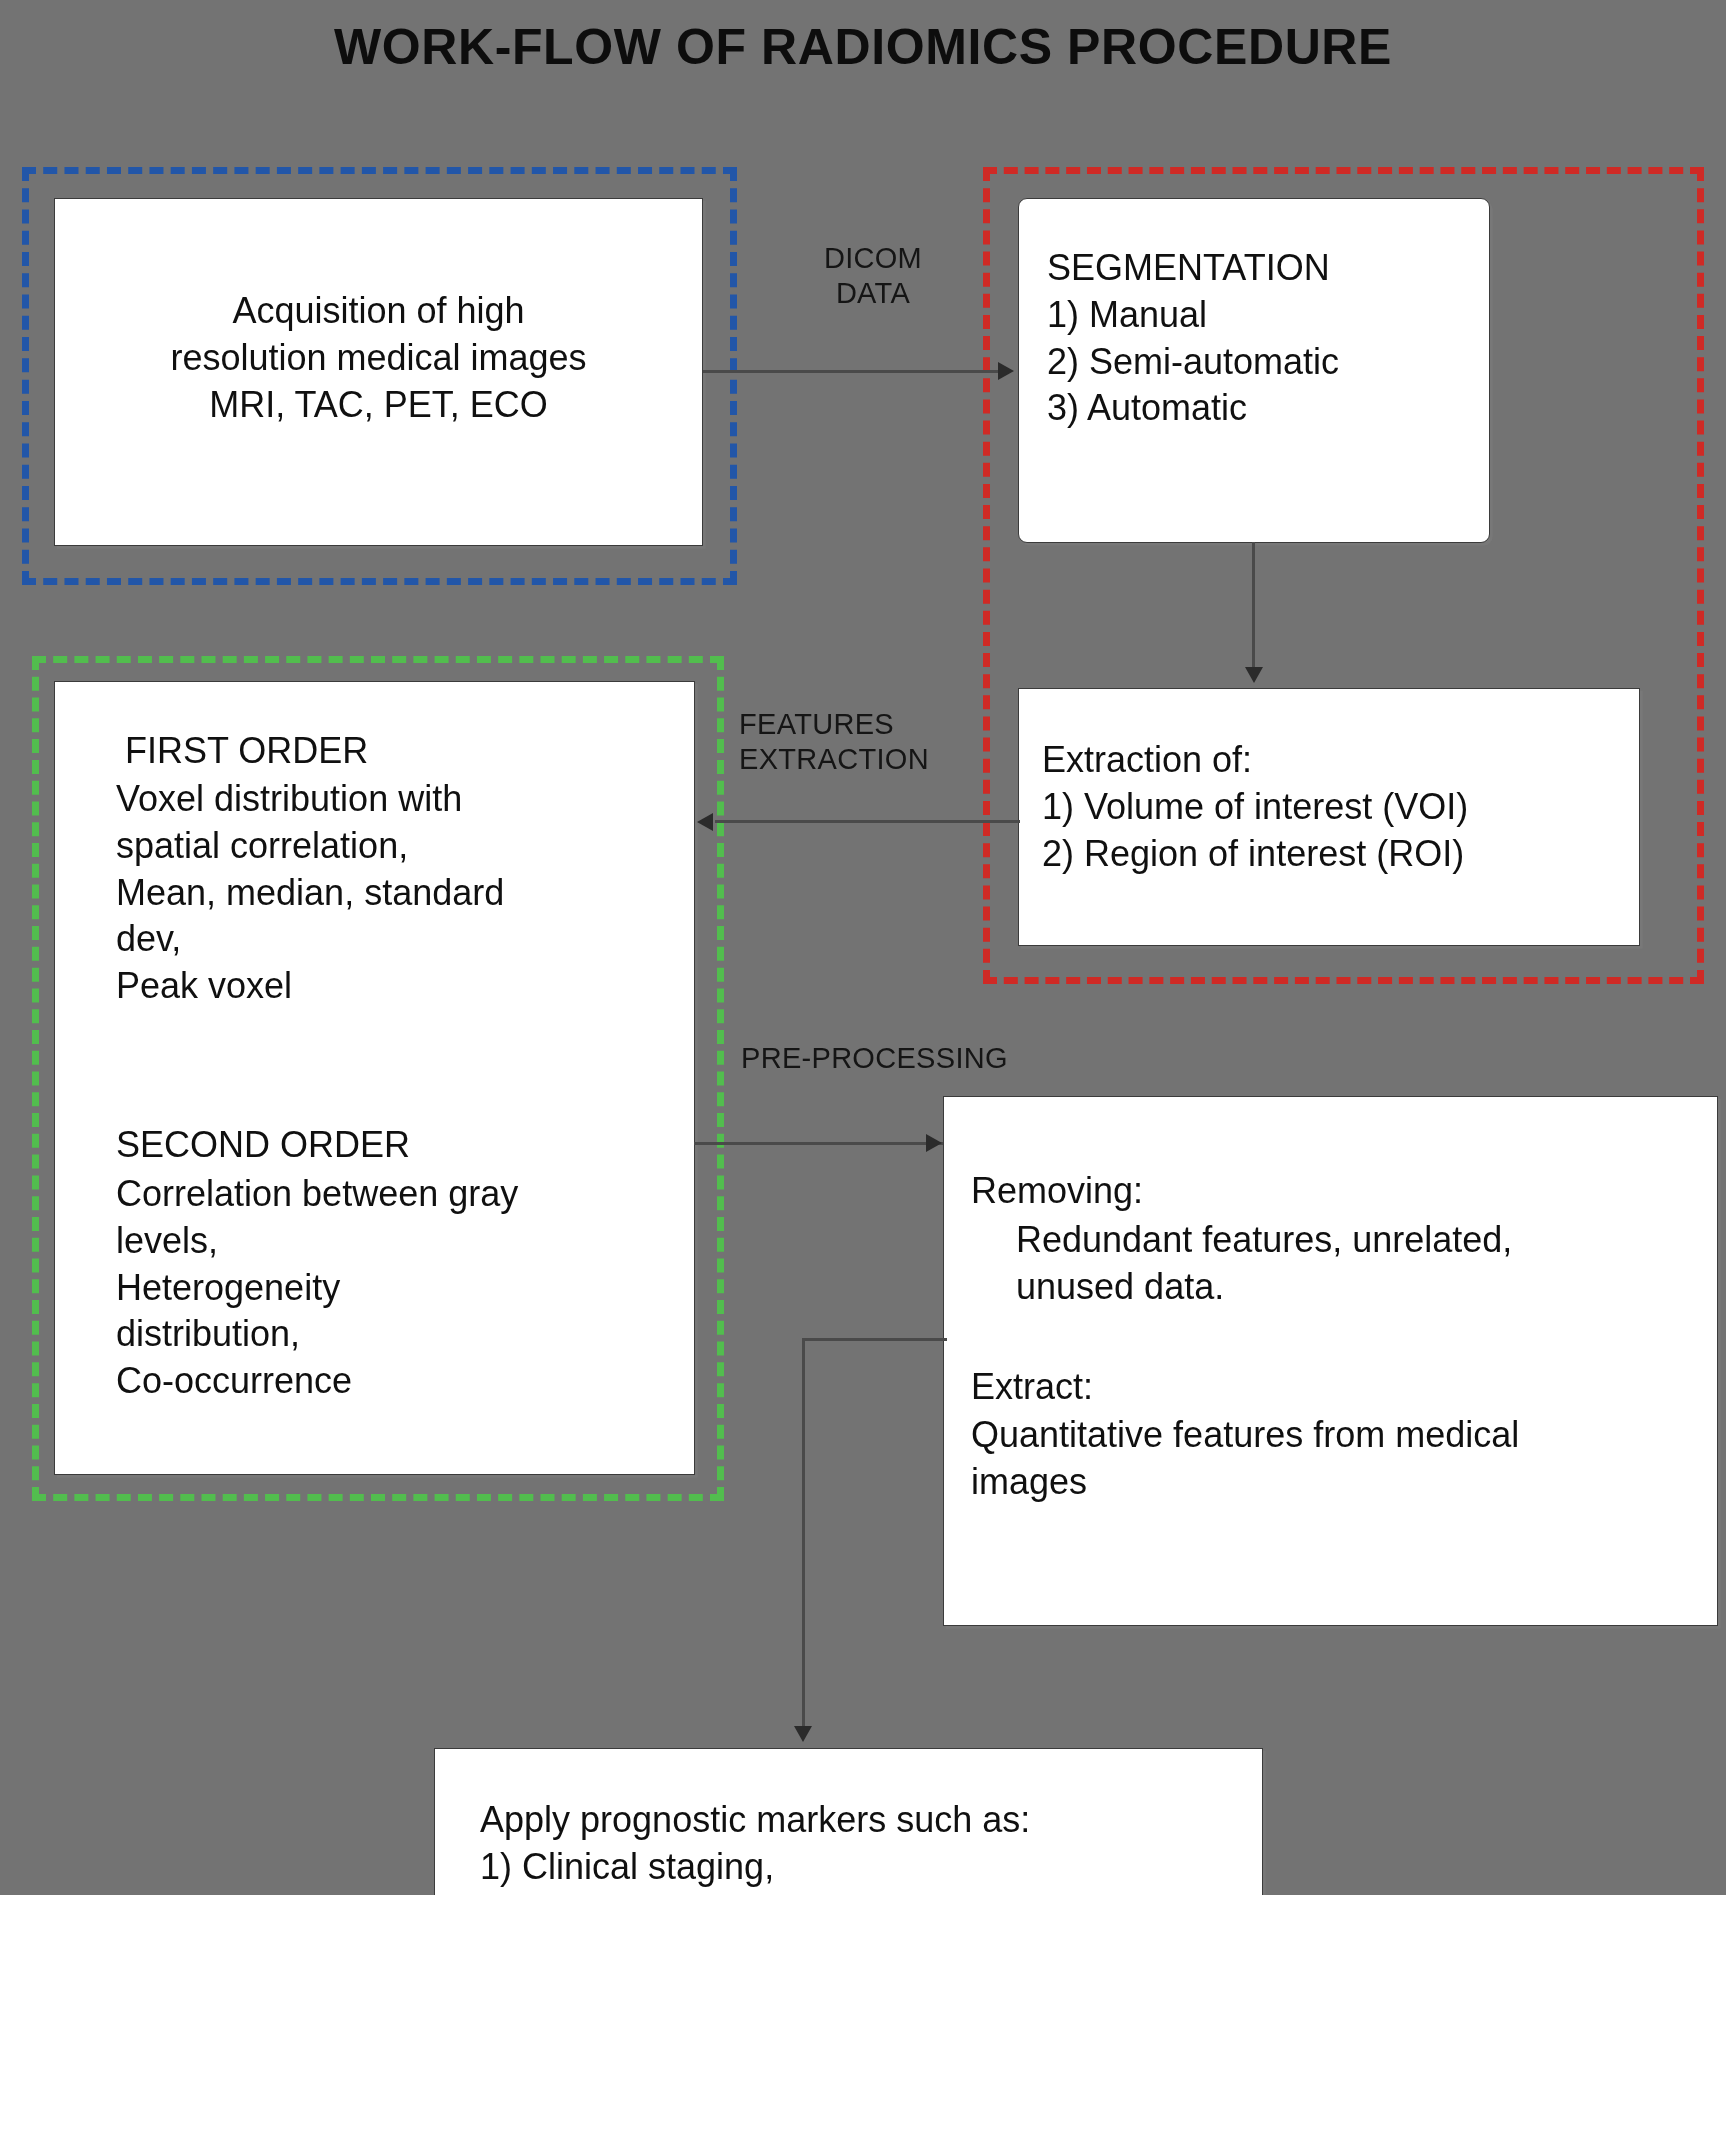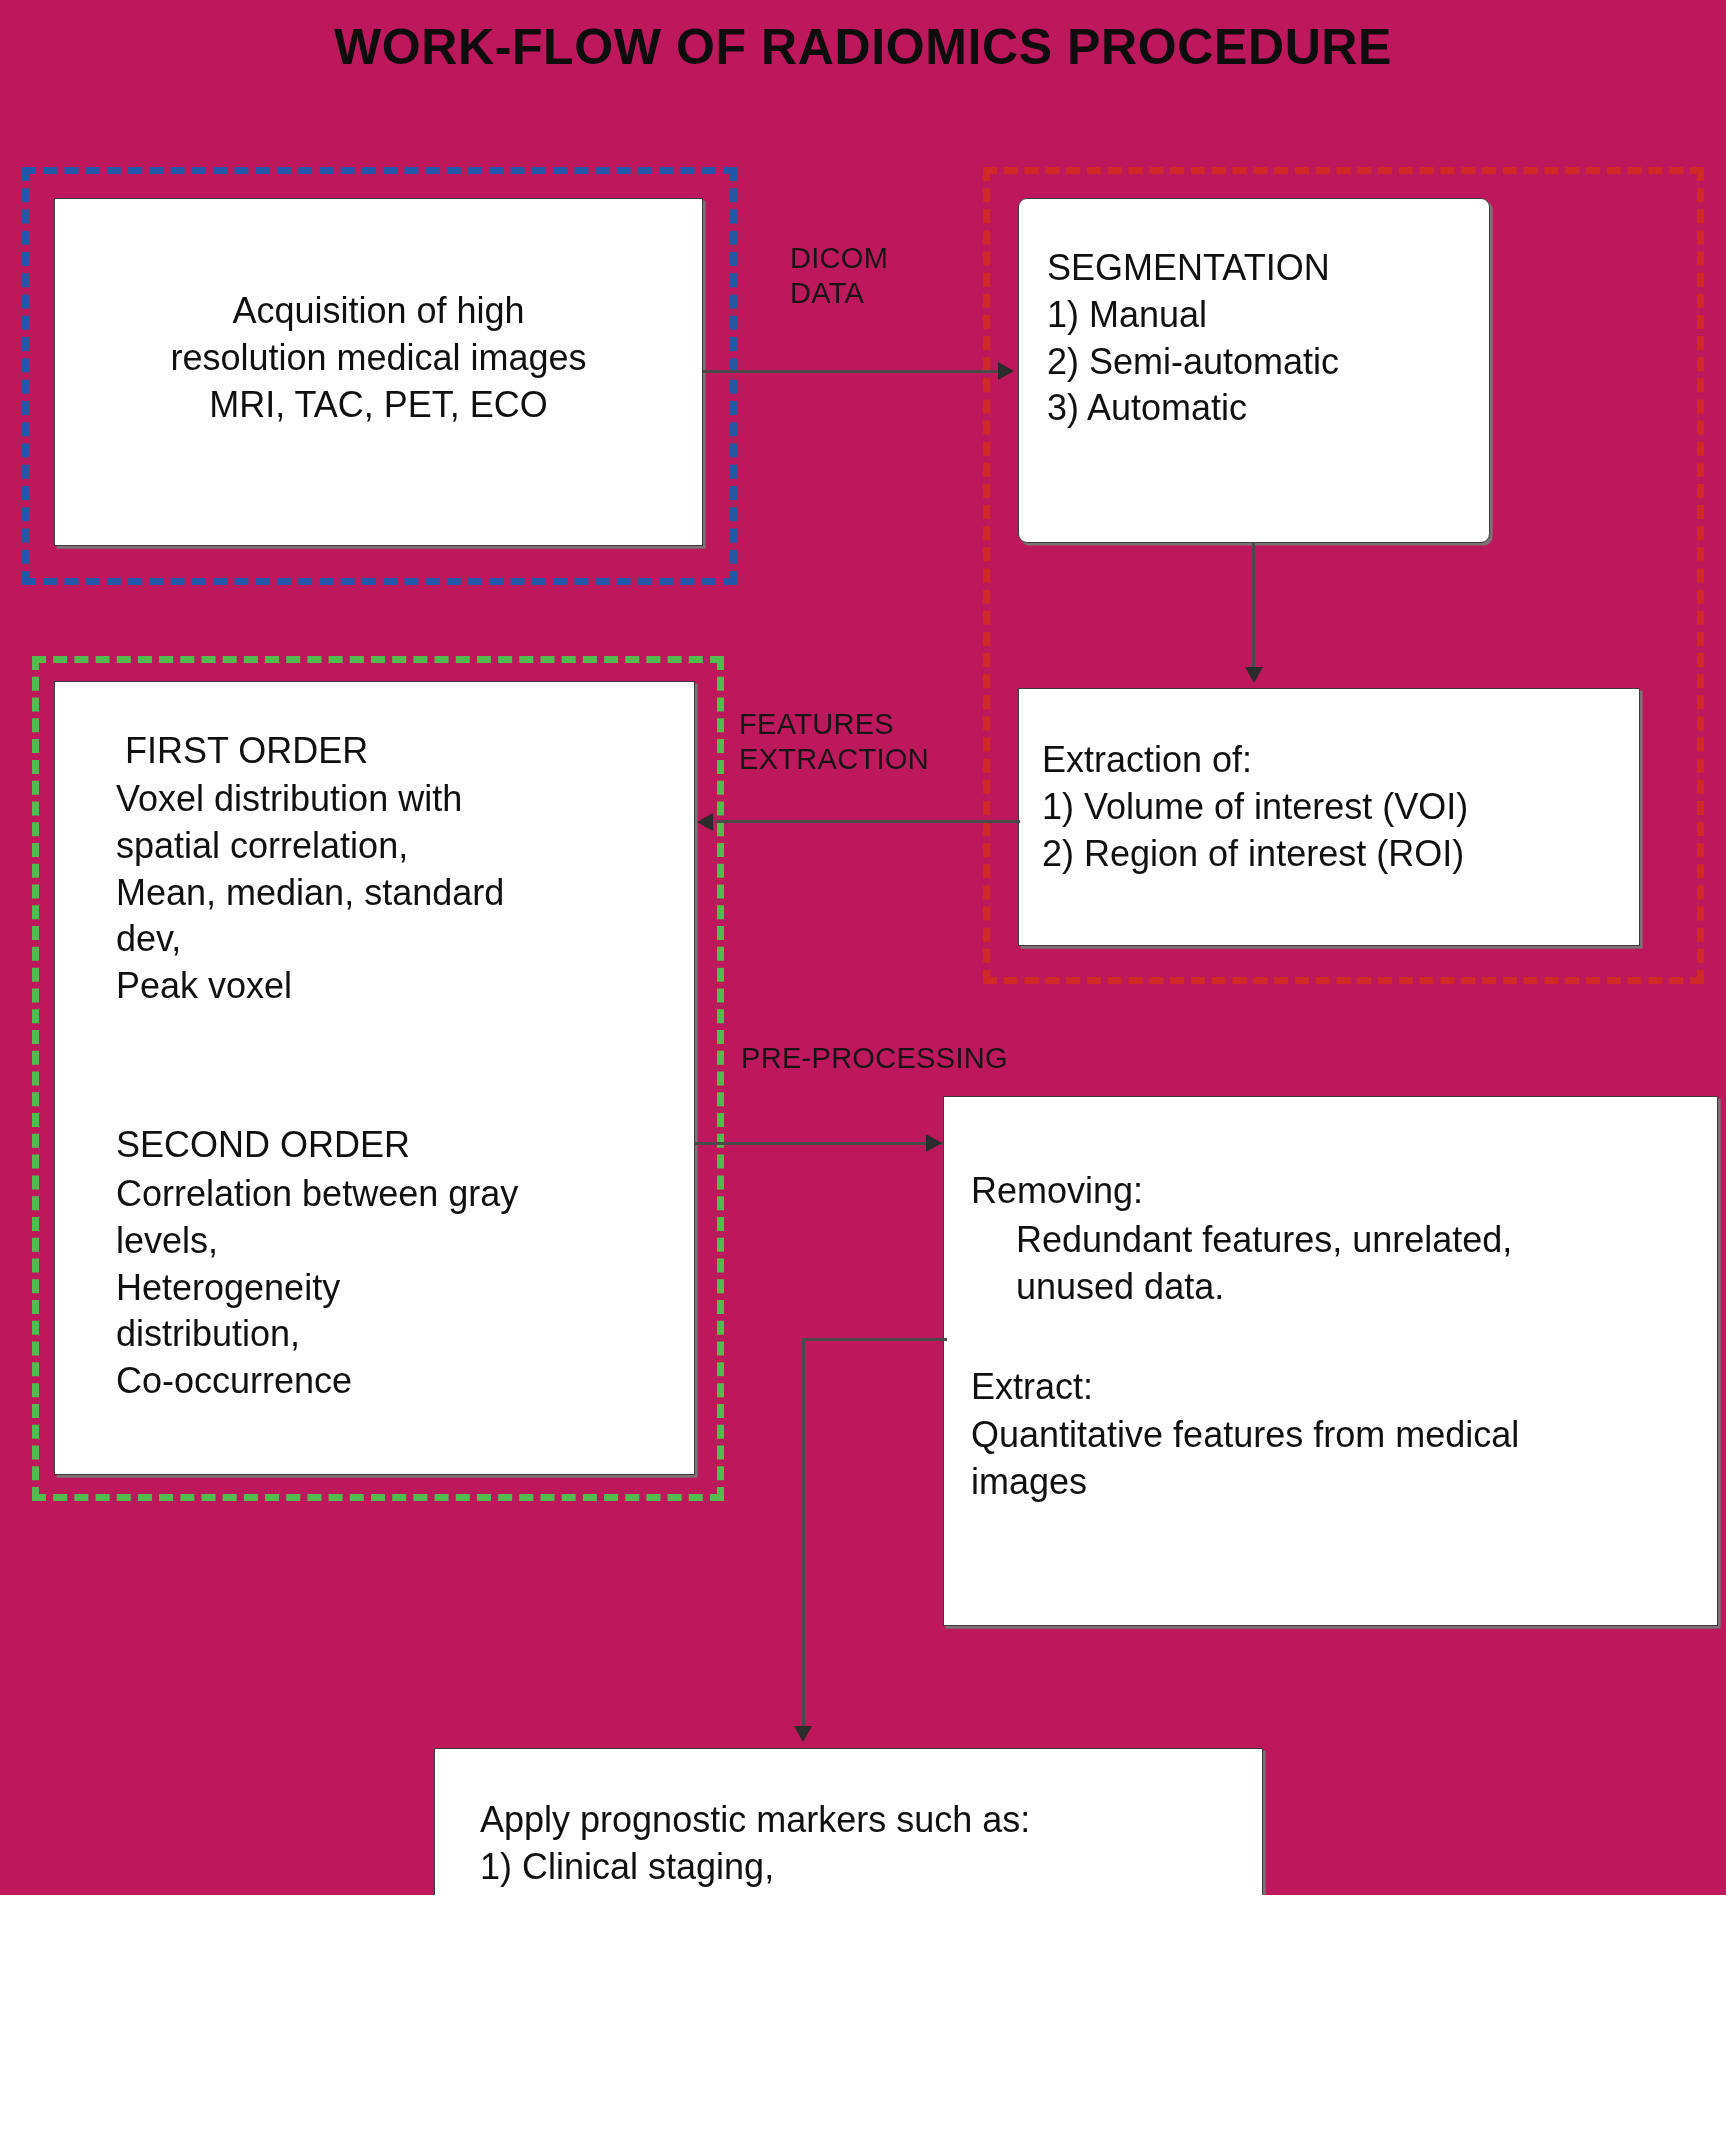--- a/index.html
+++ b/index.html
@@ -7,21 +7,21 @@
     padding: 0;
     background: #ffffff;
   }
   body {
     font-family: "Liberation Sans", sans-serif;
   }
   #canvas {
     position: relative;
     width: 1726px;
     height: 1895px;
-    background: #be185d;
+    background: #737373;
     overflow: hidden;
   }
 
   
   #title {
     position: absolute;
     left: 0;
     top: 18px;
     width: 1726px;
     text-align: center;
@@ -67,21 +67,21 @@
 
   
   .edge-label {
     position: absolute;
     font-size: 29px;
     line-height: 1.22;
     color: #151515;
     letter-spacing: 0.3px;
     white-space: pre-line;
   }
-  .edge-label.center { text-align: left; }
+  .edge-label.center { text-align: center; }
 
   
   .hline {
     position: absolute;
     height: 2.6px;
     background: #4a4a4a;
   }
   .vline {
     position: absolute;
     width: 2.6px;

